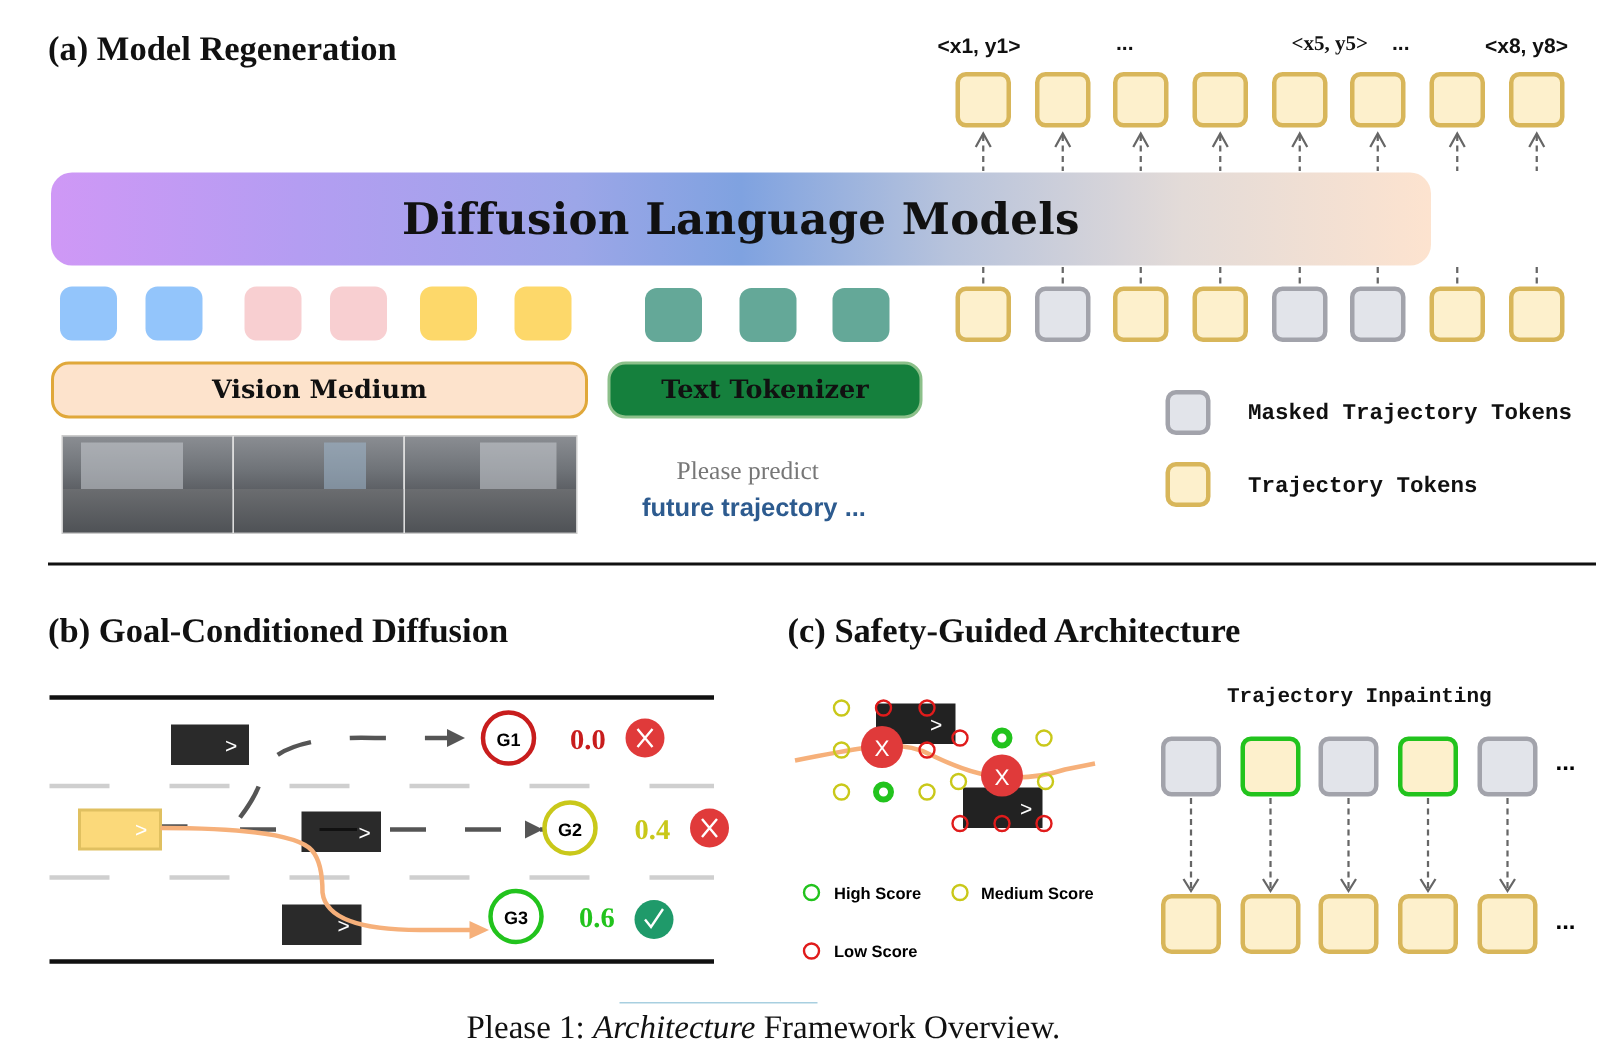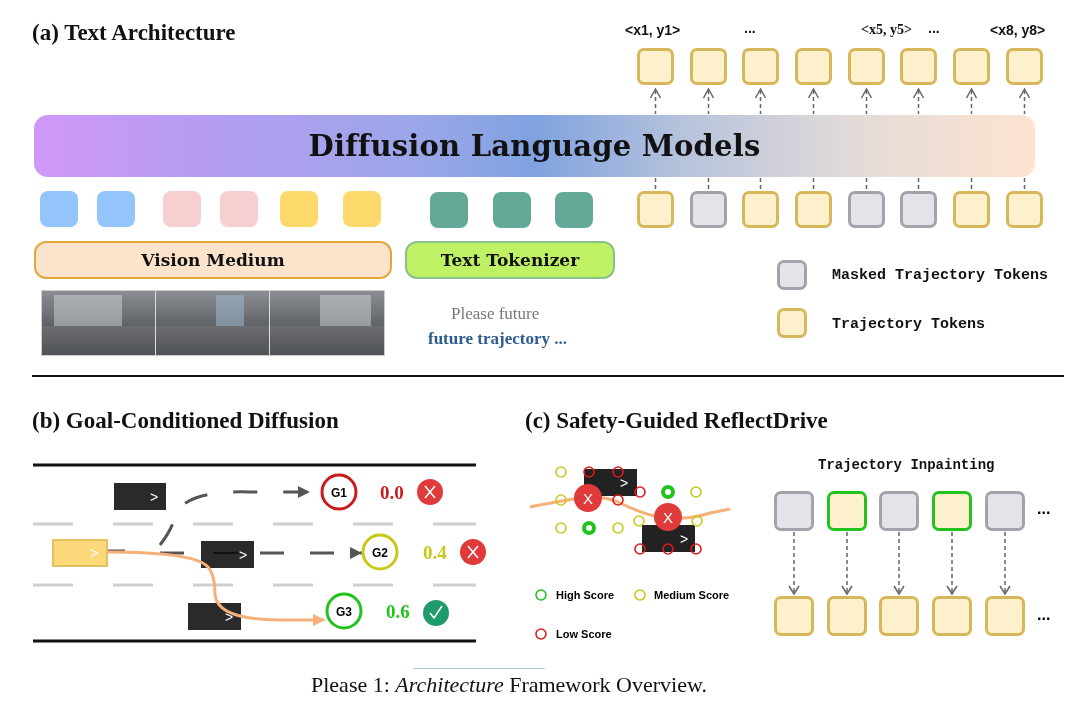--- a/index.html
+++ b/index.html
@@ -1,44 +1,44 @@
 <!DOCTYPE html>
 <html><head>
 <meta charset="utf-8">
 <style>
   html, body { margin: 0; padding: 0; background: #ffffff; }
   body { width: 1080px; height: 707px; position: relative; overflow: hidden; font-family: "Liberation Sans", sans-serif; }
   .abs { position: absolute; }
   .section-title { font-family: "Liberation Serif", serif; font-weight: bold; font-size: 23px; color: #111; white-space: nowrap; }
-  .dlm-bar { left: 34px; top: 115px; width: 1001px; height: 62px; border-radius: 14px;
+  .dlm-bar { left: 34px; top: 115px; width: 920px; height: 62px; border-radius: 14px;
     background: linear-gradient(90deg, #cf98f6 0%, #b49df2 18%, #9ca6e8 38%, #7fa2e0 50%, #b7c3dc 65%, #e3dbd8 82%, #fde3cf 100%);
     display: flex; align-items: center; justify-content: center; }
   .dlm-bar span { font-family: "DejaVu Serif", serif; font-weight: bold; font-size: 29px; color: #111; letter-spacing: 0.2px; }
   .tok { width: 34px; height: 34px; border-radius: 7px; box-sizing: border-box; }
   .tok.traj { background: #fdf0cc; border: 3px solid #d8b65a; }
   .tok.mask { background: #e2e4ea; border: 3px solid #a2a3ab; }
   .tok.green { background: #fdf0cc; border: 3px solid #22c31d; }
   .in-tok { width: 38px; height: 36px; border-radius: 8px; }
   .coord-label { font-family: "Liberation Sans", sans-serif; font-weight: bold; font-size: 14px; color: #111; white-space: nowrap; }
   .enc { height: 38px; border-radius: 12px; box-sizing: border-box; display: flex; align-items: center; justify-content: center; }
   .enc span { font-family: "DejaVu Serif", serif; font-weight: bold; font-size: 17px; color: #111; }
   .legend-text { font-family: Liberation Mono, monospace; font-weight: bold; font-size: 15px; color: #111; white-space: nowrap; }
   .cam { background: linear-gradient(180deg, #8a8d92 0%, #6f7378 35%, #5d6065 55%, #4b4e52 100%); border-right: 1px solid #ddd; box-sizing: border-box; position: relative; overflow: hidden; }
   .cam::after { content: ""; position: absolute; left: 0; right: 0; bottom: 0; height: 45%; background: linear-gradient(180deg, #6b6d70, #4f5256); }
   .cam .bld { position: absolute; top: 4px; width: 40%; height: 55%; background: #c8ccd2; opacity: .55; }
   .prompt1 { font-family: "Liberation Serif", serif; font-size: 17px; color: #777; white-space: nowrap; }
-  .prompt2 { font-family: Liberation Serif, serif; font-weight: bold; font-size: 17px; color: #2d5b8f; white-space: nowrap; }
+  .prompt2 { font-family: Liberation Sans, sans-serif; font-weight: bold; font-size: 17px; color: #2d5b8f; white-space: nowrap; }
   .hr { left: 32px; top: 375px; width: 1032px; height: 1.5px; background: #111; }
   .caption { font-family: "Liberation Serif", serif; font-size: 22px; color: #111; white-space: nowrap; }
   .caption i { font-style: italic; }
 </style>
 </head>
 <body>
 
-<div class="abs section-title" style="left:32px; top:20px;">(a) Text Architecture</div>
+<div class="abs section-title" style="left:32px; top:20px;">(a) Model Regeneration</div>
 
 <div class="abs coord-label" style="left:625px; top:22px;">&lt;x1, y1&gt;</div>
 <div class="abs coord-label" style="left:744px; top:20px;">...</div>
 <div class="abs coord-label" style="left:861px; top:22px;font-family:Liberation Serif, serif;">&lt;x5, y5&gt;</div>
 <div class="abs coord-label" style="left:928px; top:20px;">...</div>
 <div class="abs coord-label" style="left:990px; top:22px;">&lt;x8, y8&gt;</div>
 
 <div id="out-tokens">
     <div class="abs tok traj" style="left: 637px; top: 48px; width: 37px; height: 37px;"></div>
     <div class="abs tok traj" style="left: 690px; top: 48px; width: 37px; height: 37px;"></div>
@@ -100,37 +100,37 @@
   </div>
 <div id="text-tokens">
     <div class="abs in-tok" style="left: 430px; top: 192px; background: rgb(100, 168, 152);"></div>
     <div class="abs in-tok" style="left: 493px; top: 192px; background: rgb(100, 168, 152);"></div>
     <div class="abs in-tok" style="left: 555px; top: 192px; background: rgb(100, 168, 152);"></div>
   </div>
 
 <div class="abs enc" style="left:34px; top:241px; width:358px; background:#fde3cc; border:2px solid #e0a83a;">
   <span>Vision Medium</span>
 </div>
-<div class="abs enc" style="left:405px; top:241px; width:210px; background:#bef264; border:2px solid #8cc08a;">
+<div class="abs enc" style="left:405px; top:241px; width:210px; background:#15803d; border:2px solid #8cc08a;">
   <span>Text Tokenizer</span>
 </div>
 
 <div class="abs" style="left:41px; top:290px; width:342px; height:64px; display:flex; border:1px solid #ccc;">
   <div class="cam" style="width:114px;">
       <div class="bld" style="left:12px; width:60%;"></div>
     </div>
   <div class="cam" style="width:114px;">
       <div class="bld" style="left:60px; width:25%; background:#9fb6cc;"></div>
     </div>
   <div class="cam" style="width:114px; border-right:none;">
       <div class="bld" style="left:50px; width:45%;"></div>
     </div>
 </div>
 
-<div class="abs prompt1" style="left:451px; top:304px;">Please future</div>
+<div class="abs prompt1" style="left:451px; top:304px;">Please predict</div>
 <div class="abs prompt2" style="left:428px; top:329px;">future trajectory ...</div>
 
 <div class="abs tok mask" style="left:777px; top:260px; width:30px; height:30px;"></div>
 <div class="abs legend-text" style="left:832px; top:267px;">Masked Trajectory Tokens</div>
 <div class="abs tok traj" style="left:777px; top:308px; width:30px; height:30px;"></div>
 <div class="abs legend-text" style="left:832px; top:316px;">Trajectory Tokens</div>
 
 <div class="abs hr"></div>
 
 <div class="abs section-title" style="left:32px; top:408px;">(b) Goal-Conditioned Diffusion</div>
@@ -191,21 +191,21 @@
   <g>
     <circle cx="443" cy="97" r="13" fill="#e03a3a"></circle>
     <path d="M 438 91 L 448 103 M 448 91 L 438 103" stroke="#fff" stroke-width="1.6"></path>
   </g>
   <g>
     <circle cx="406" cy="158" r="13" fill="#1f9a6a"></circle>
     <path d="M 400 158 L 404 163 L 412 151" stroke="#fff" stroke-width="1.6" fill="none"></path>
   </g>
 </svg>
 
-<div class="abs section-title" style="left:525px; top:408px;">(c) Safety-Guided ReflectDrive</div>
+<div class="abs section-title" style="left:525px; top:408px;">(c) Safety-Guided Architecture</div>
 
 <svg class="abs" style="left:520px; top:455px;" width="230" height="200" viewBox="0 0 230 200">
   <path d="M 10 52 Q 40 46 60 43 Q 85 40 100 48 Q 125 60 140 62 Q 165 66 190 58 Q 200 56 210 54" stroke="#f6b07a" stroke-width="3" fill="none"></path>
   <rect x="64" y="14" width="53" height="27" fill="#222"></rect>
   <text x="100" y="33" fill="#fff" font-family="Liberation Sans, sans-serif" font-size="14">&gt;</text>
   <rect x="122" y="70" width="53" height="27" fill="#222"></rect>
   <text x="160" y="89" fill="#fff" font-family="Liberation Sans, sans-serif" font-size="14">&gt;</text>
   <g fill="none" stroke-width="1.6">
     <circle cx="41" cy="17" r="5" stroke="#c9c81a"></circle>
     <circle cx="69" cy="17" r="5" stroke="#e01b1b"></circle>

